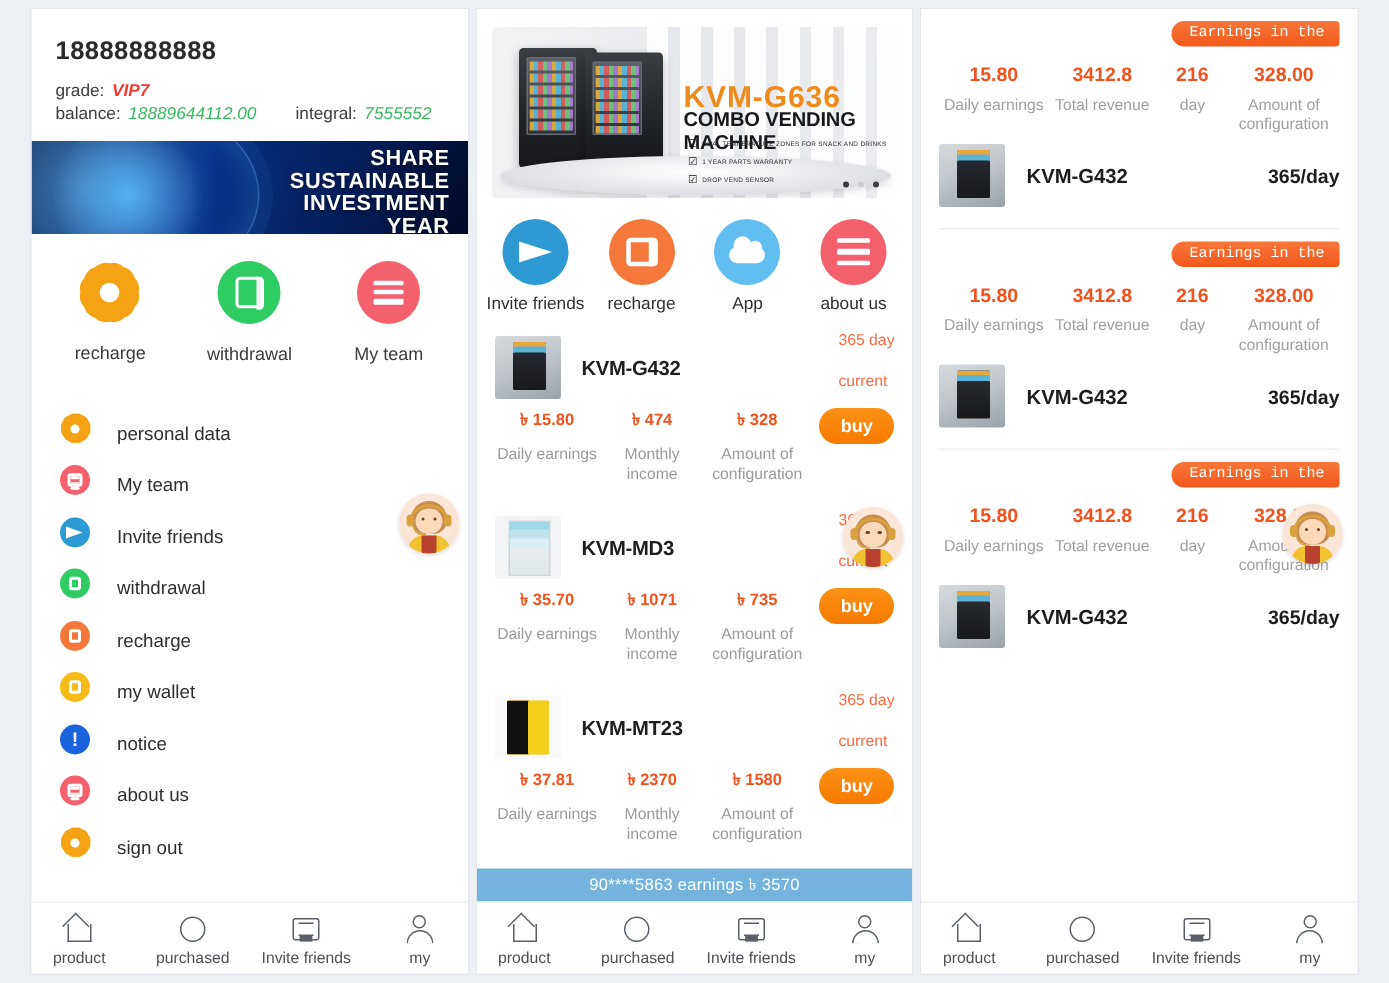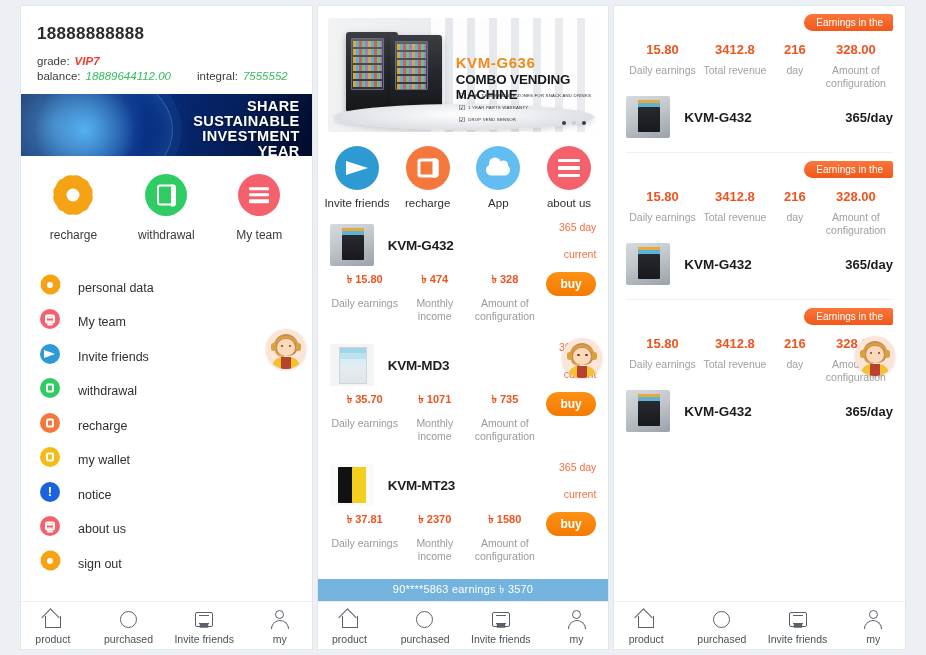--- a/index.html
+++ b/index.html
@@ -154,21 +154,21 @@
     opacity: .9;
   }
   .vm-base {
     position: absolute; left: 2px; bottom: 2px; width: 260px; height: 26px;
     border-radius: 50%;
     background: radial-gradient(ellipse at 50% 40%, #ffffff 0%, #e4e6ea 55%, #cfd3d9 100%);
     box-shadow: 0 2px 5px rgba(0,0,0,.14);
   }
   .m-banner .bt-model {
     position: absolute; left: 128px; top: 36px;
-    font-weight: bold; font-size: 15px; color: #f08a1c; letter-spacing: .6px;
+    font-weight: bold; font-size: 20px; color: #f08a1c; letter-spacing: .6px;
   }
   .m-banner .bt-title {
     position: absolute; left: 128px; top: 54px;
     font-weight: bold; font-size: 13.4px; color: #16181c; letter-spacing: -.1px;
   }
   .m-banner .bt-feat {
     position: absolute; left: 131px; font-size: 4.3px; color: #2a2c30; letter-spacing: .2px;
   }
   .m-banner .bt-feat::before {
     content: "\2611"; font-size: 7px; color: #111; margin-right: 3px; vertical-align: -1px;
@@ -232,21 +232,21 @@
     border: 1px solid #cfd6db;
     box-shadow: inset 0 5px 0 #9fd7e8, inset 0 11px 0 #bfe3ee, inset 0 17px 0 #d8eef4;
   }
   .th-yellow { background: #fafafa; }
   .th-yellow::after {
     content: ""; position: absolute; left: 8px; top: 3px; width: 28px; height: 36px;
     background: #f5cf1e; border-radius: 1px;
     box-shadow: inset 14px 0 0 #111, inset 0 0 0 2px #f5cf1e;
   }
   .prod-name { font-size: 13.5px; font-weight: bold; color: #1e1e1e; margin-left: 14px; letter-spacing: -.2px; }
-  .prod-right { position: absolute; right: 0; top: 2px; text-align: right; }
+  .prod-right { position: absolute; right: 0; top: 2px; }
   .prod-right .d1 { font-size: 10.5px; color: #fa6a40; }
   .prod-right .d2 { font-size: 10.5px; color: #fa6a40; margin-top: 15px; }
 
   .prod-stats { display: flex; align-items: flex-start; padding-bottom: 14px; }
   .stat { width: 86px; text-align: center; }
   .stat .v { font-size: 11px; font-weight: bold; color: #f1531f; }
   .stat .k { font-size: 10.5px; color: #9a9a9a; margin-top: 7px; line-height: 13px; }
   .buy {
     width: 62px; height: 24px; border-radius: 12px; margin-left: 6px; margin-top: 1px;
     background: linear-gradient(180deg,#fb9216,#f57a00);
@@ -259,20 +259,21 @@
     display: flex; align-items: center; justify-content: center; letter-spacing: .2px;
   }
 
   
   .order-card { position: relative; padding: 10px 12px 6px 12px; }
   .tag {
     position: absolute; right: 12px; top: 8px;
     background: linear-gradient(180deg,#f9763a,#f2581b);
     color: #fff; font-size: 10px; padding: 3px 10px 3px 12px;
     border-radius: 10px 3px 3px 10px;
+    font-family: Liberation Mono, monospace;
   }
   .order-stats { display: flex; padding-top: 26px; }
   .ostat { text-align: center; }
   .ostat .v { font-size: 13px; font-weight: bold; color: #f1531f; }
   .ostat .k { font-size: 10.5px; color: #a0a0a0; margin-top: 7px; line-height: 13px; }
   .ostat.w1 { width: 76px; } .ostat.w2 { width: 76px; }
   .ostat.w3 { width: 50px; } .ostat.w4 { width: 78px; }
   .order-bottom { display: flex; align-items: center; position: relative; height: 50px; margin-top: 2px; }
   .order-bottom .nm { font-size: 13.5px; font-weight: bold; color: #1c1c1c; margin-left: 14px; }
   .order-bottom .per { position: absolute; right: 0; font-size: 13px; font-weight: bold; color: #1c1c1c; }

